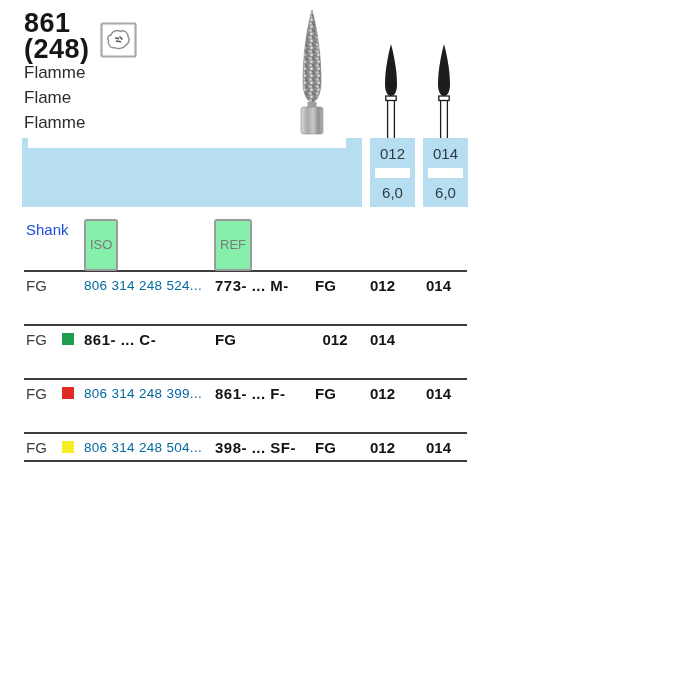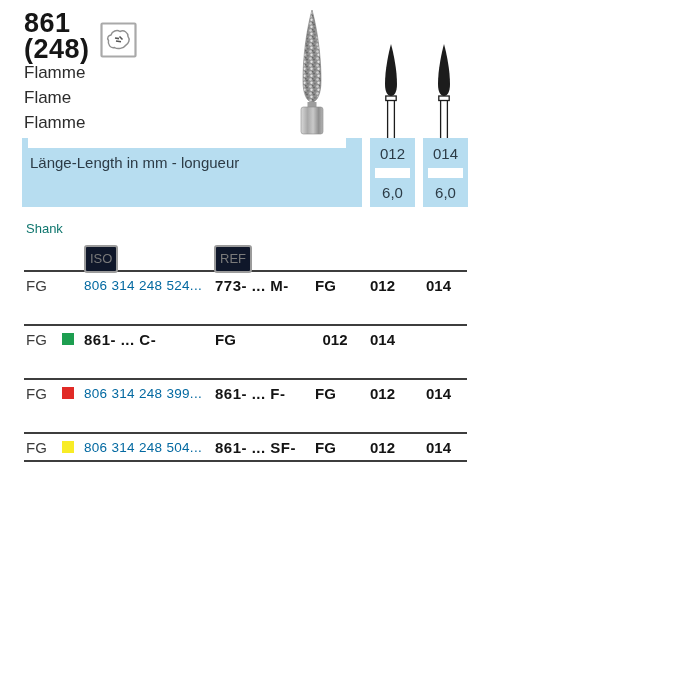--- a/index.html
+++ b/index.html
@@ -28,23 +28,23 @@
   .bb-stripe{height:10px;background:#ffffff;}
   .bb-main .bb-stripe{margin:0 16px 0 6px;}
   .bb-size .bb-stripe{margin:0 5px;}
   .bb-bot{height:29px;display:flex;align-items:center;font-size:15px;}
   .bb-main .bb-bot{padding-left:8px;}
   .frac sup{font-size:70%;vertical-align:super;line-height:0;}
 
   
   .ref-section{position:absolute;left:24px;top:217px;width:443px;}
   .ref-head{position:relative;height:27px;}
-  .shank-lbl{position:absolute;left:2px;top:4px;font-size:13px;color:#0f766e;}
+  .shank-lbl{position:absolute;left:2px;top:4px;font-size:15px;color:#1d4ed8;}
   .badge{position:absolute;top:2px;display:inline-block;border:2px solid #9b9b9b;border-radius:3px;
-         color:#7a7a7a;font-size:13px;line-height:16px;padding:4px 4px;background:#0f172a;margin-top:26px;}
+         color:#7a7a7a;font-size:13px;line-height:16px;padding:16px 4px;background:#86efac;}
   .badge-iso{left:60px;}
   .badge-ref{left:190px;}
 
   .ref-row{display:grid;grid-template-columns:38px 22px 131px 100px 40px 55px 57px;
            height:26px;align-items:center;border-top:2px solid #3d3d3d;margin-top:26px;}
   .ref-row:last-child{border-bottom:2px solid #3d3d3d;}
   .cell-shank{font-size:15px;color:#3c3c3c;padding-left:2px;}
   .cell-color{display:flex;align-items:center;}
   .sq{width:12px;height:12px;}
   .cell-iso{font-size:13.5px;color:#0369a1;letter-spacing:.3px;}
@@ -112,21 +112,20 @@
     <svg width="14" height="94" viewBox="0 0 14 94">
       <path d="M7 0 C9.5 9 13 26 13 40 C13 48 10.5 52 7 52 C3.5 52 1 48 1 40 C1 26 4.5 9 7 0 Z" fill="#1c1c1c"></path>
       <rect x="1.8" y="52" width="10.4" height="4.5" fill="#fff" stroke="#1c1c1c" stroke-width="1.3"></rect>
       <path d="M3.6 56.5 V94 M10.4 56.5 V94" stroke="#1c1c1c" stroke-width="1.3" fill="none"></path>
     </svg>
   </div>
 
   <div class="blue-panel">
     <div class="blue-block bb-main">
       <div class="bb-stripe"></div>
-      <div class="bb-bot">Länge-Length in mm - longueur</div>
     </div>
     <div class="blue-block bb-size">
       <div class="bb-top">012</div>
       <div class="bb-stripe"></div>
       <div class="bb-bot">6,0</div>
     </div>
     <div class="blue-block bb-size">
       <div class="bb-top">014</div>
       <div class="bb-stripe"></div>
       <div class="bb-bot">6,0</div>
@@ -174,20 +173,20 @@
       <div class="cell-size">012</div>
       <div class="cell-size">014</div>
     </div>
 
     <div class="ref-row">
       <div class="cell-shank">FG</div>
       <div class="cell-color">
           <span class="sq" style="background: rgb(248, 236, 38);"></span>
         </div>
       <div class="cell-iso">806 314 248 504...</div>
-      <div class="cell-ref">861- ... SF-</div>
+      <div class="cell-ref">398- ... SF-</div>
       <div class="cell-reffg">FG</div>
       <div class="cell-size">012</div>
       <div class="cell-size">014</div>
     </div>
   </div>
 
 </div>
 
 </body></html>

